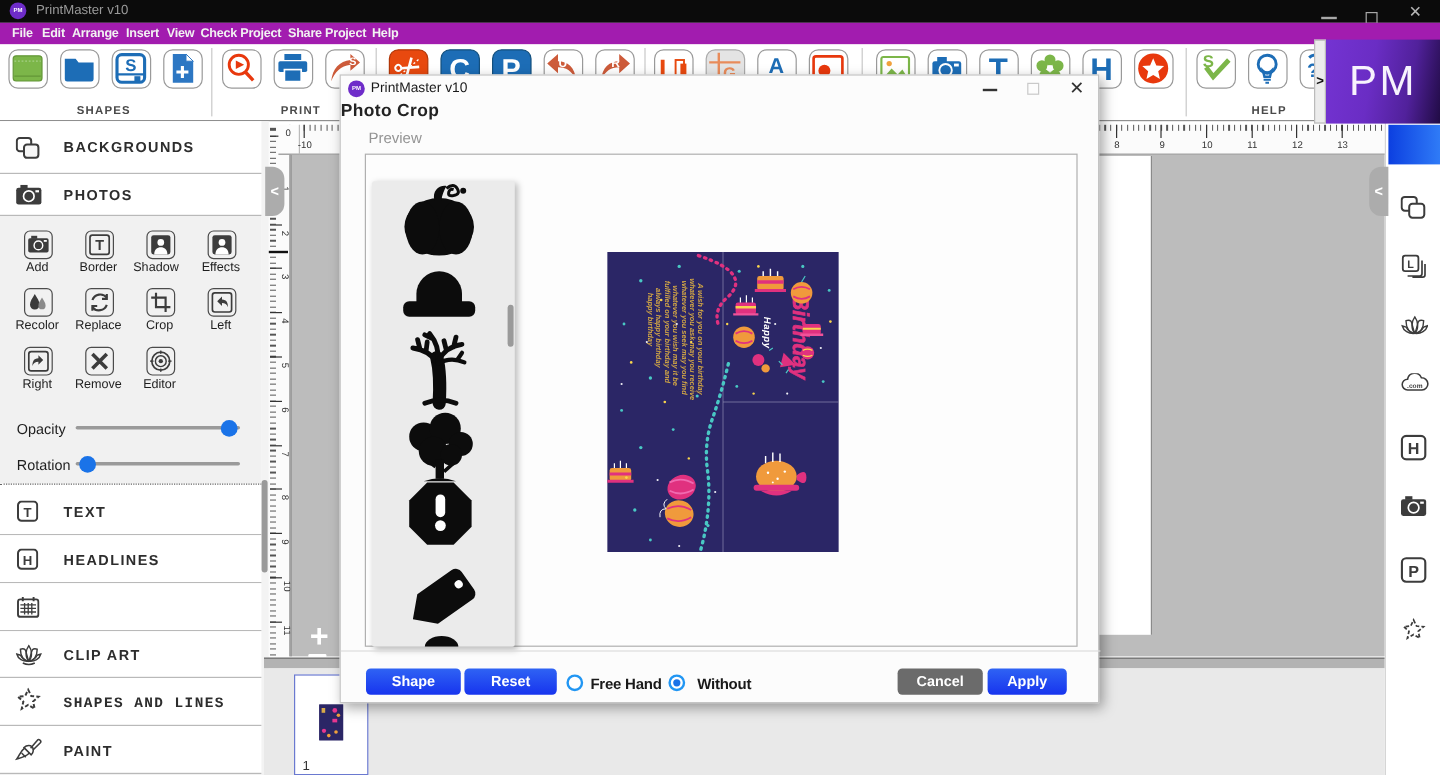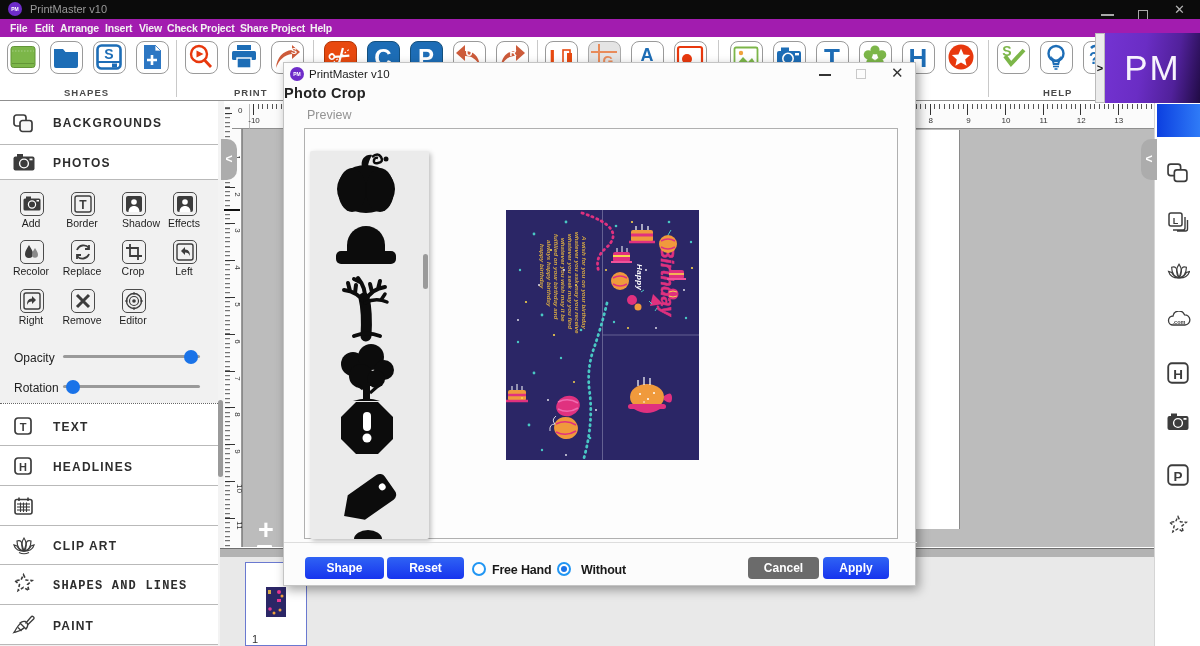--- a/index.html
+++ b/index.html
@@ -239,21 +239,21 @@
         </svg>
       </div>
     <div class="plabel" style="left:57px;top:116px;width:50px;">Border</div>
     <div class="pbtn" style="left:122px;top:91px;">
         <svg width="20" height="20" viewBox="0 0 20 20">
           <rect x="2" y="2" width="16" height="16" rx="2" fill="#3c3c3c"></rect>
           <circle cx="10" cy="8" r="2.8" fill="#fff"></circle>
           <path d="M4.5 18 c0-4 2.5-6 5.5-6 s5.5 2 5.5 6 z" fill="#fff"></path>
         </svg>
       </div>
-    <div class="plabel" style="left:116px;top:116px;width:50px;">Shadow</div>
+    <div class="plabel" style="left:105px;top:116px;width:50px;">Shadow</div>
     <div class="pbtn" style="left:173px;top:91px;">
         <svg width="20" height="20" viewBox="0 0 20 20">
           <rect x="2" y="2" width="16" height="16" rx="2" fill="#3c3c3c"></rect>
           <circle cx="10" cy="8" r="2.8" fill="#fff"></circle>
           <path d="M4.5 18 c0-4 2.5-6 5.5-6 s5.5 2 5.5 6 z" fill="#fff"></path>
         </svg>
       </div>
     <div class="plabel" style="left:159px;top:116px;width:50px;">Effects</div>
     <div class="pbtn" style="left:20px;top:139px;">
         <svg width="20" height="20" viewBox="0 0 20 20">

